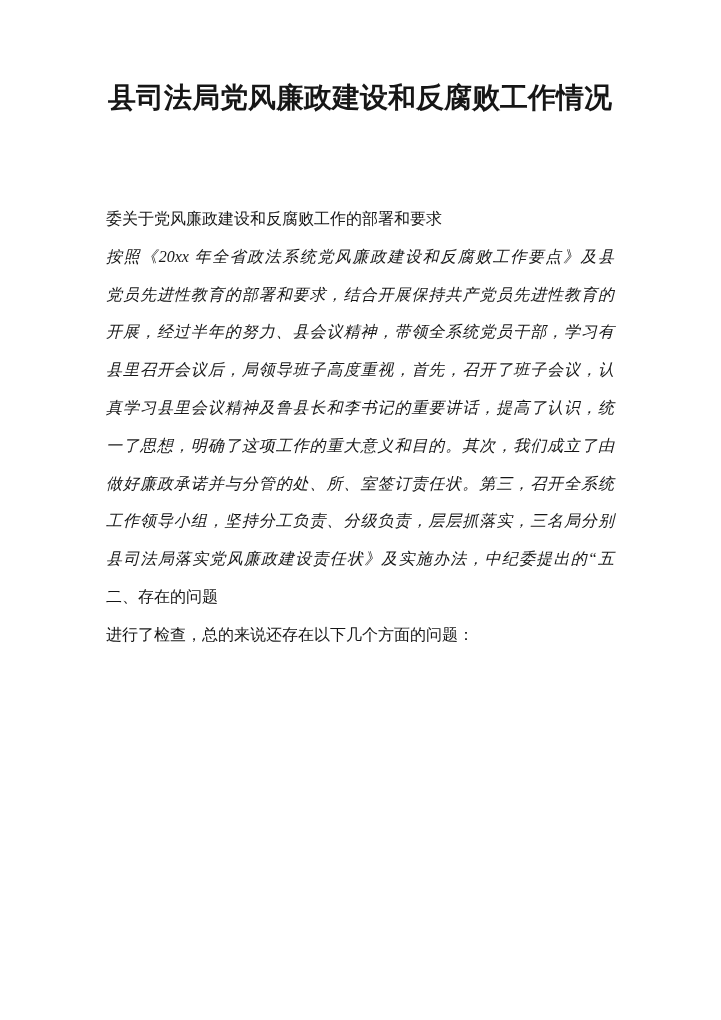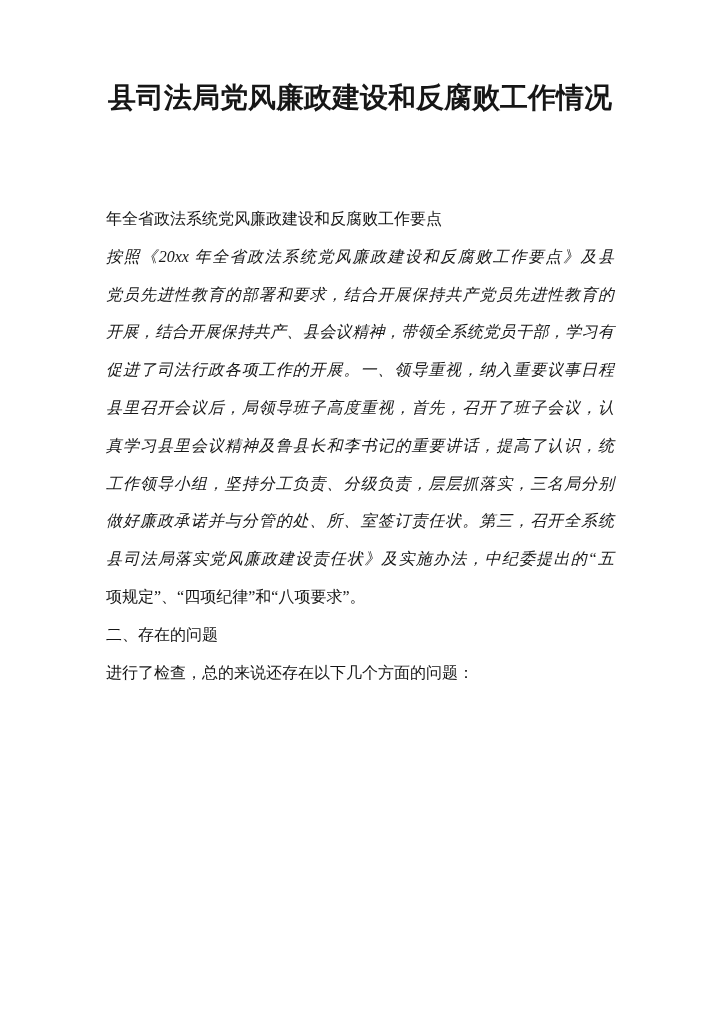--- a/index.html
+++ b/index.html
@@ -59,30 +59,29 @@
 </head>
 <body>
 
 <div class="page">
 
   <div class="doc-title">
     <div>县司法局党风廉政建设和反腐败工作情况</div>
   </div>
 
   <div class="doc-body">
-    <div class="ln">年全省政法系统党风廉政建设和反腐败工作要点</div>
+    <div class="ln">委关于党风廉政建设和反腐败工作的部署和要求</div>
     <div class="ln j">按照《20xx 年全省政法系统党风廉政建设和反腐败工作要点》及县</div>
     <div class="ln j">党员先进性教育的部署和要求，结合开展保持共产党员先进性教育的</div>
-    <div class="ln j">开展，结合开展保持共产、县会议精神，带领全系统党员干部，学习有</div>
-    <div class="ln j">促进了司法行政各项工作的开展。一、领导重视，纳入重要议事日程</div>
+    <div class="ln j">开展，经过半年的努力、县会议精神，带领全系统党员干部，学习有</div>
     <div class="ln j">县里召开会议后，局领导班子高度重视，首先，召开了班子会议，认</div>
     <div class="ln j">真学习县里会议精神及鲁县长和李书记的重要讲话，提高了认识，统</div>
+    <div class="ln j">一了思想，明确了这项工作的重大意义和目的。其次，我们成立了由</div>
+    <div class="ln j">做好廉政承诺并与分管的处、所、室签订责任状。第三，召开全系统</div>
     <div class="ln j">工作领导小组，坚持分工负责、分级负责，层层抓落实，三名局分别</div>
-    <div class="ln j">做好廉政承诺并与分管的处、所、室签订责任状。第三，召开全系统</div>
     <div class="ln j">县司法局落实党风廉政建设责任状》及实施办法，中纪委提出的“五</div>
-    <div class="ln">项规定”、“四项纪律”和“八项要求”。</div>
     <div class="ln">二、存在的问题</div>
     <div class="ln">进行了检查，总的来说还存在以下几个方面的问题：</div>
   </div>
 
   <div class="page-footer">1</div>
 
 </div>
 
 </body></html>

